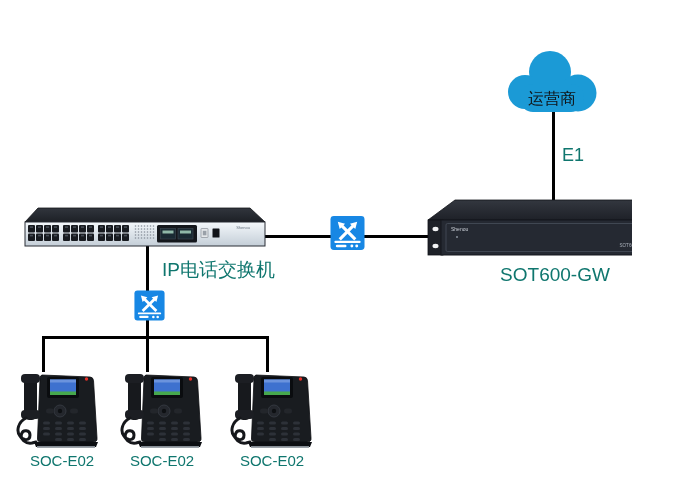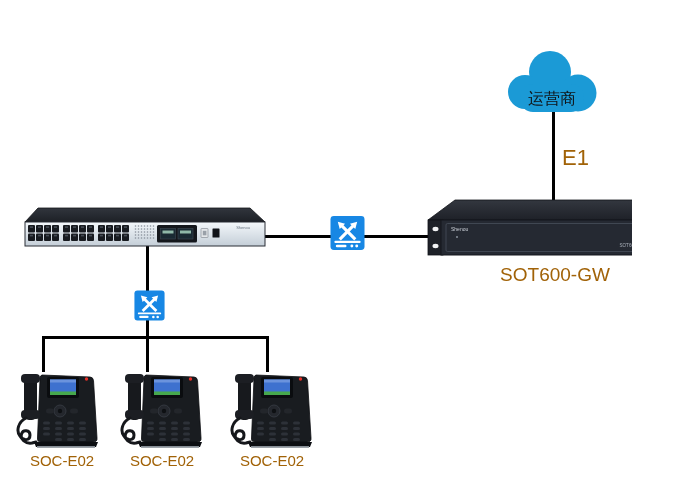--- a/index.html
+++ b/index.html
@@ -1,17 +1,17 @@
 <!DOCTYPE html>
 <html><head>
 <meta charset="utf-8">
 <style>
   html,body{margin:0;padding:0;background:#fff;}
   .canvas{position:relative;width:632px;height:500px;background:#ffffff;overflow:hidden;
-          font-family:"Liberation Sans",sans-serif;color:#a16207;}
+          font-family:"Liberation Sans",sans-serif;color:#0f766e;}
   .line{position:absolute;background:#000;}
   .lbl{position:absolute;white-space:nowrap;}
   .lbl-main{font-size:19px;}
   .lbl-small{font-size:15px;}
   .center{text-align:center;}
   svg{position:absolute;display:block;}
 </style>
 </head>
 <body>
 
@@ -29,21 +29,21 @@
   <svg style="left:506px;top:46px;" width="92" height="72" viewBox="0 0 92 72">
     <g fill="#1b9ad6">
       <circle cx="44" cy="26" r="21"></circle>
       <circle cx="19" cy="46" r="17"></circle>
       <circle cx="72" cy="47" r="18.5"></circle>
       <rect x="14" y="38" width="64" height="28" rx="13"></rect>
     </g>
     <text x="46" y="58" text-anchor="middle" font-size="16" fill="#101418">运营商</text>
   </svg>
 
-  <div class="lbl lbl-small" style="left:562px;top:145px;font-size:22px;">E1</div>
+  <div class="lbl lbl-small" style="left:562px;top:145px;font-size:18px;">E1</div>
 
   <svg style="left:425px;top:198px;" width="245" height="62" viewBox="0 0 245 62">
     <defs>
       <linearGradient id="gwtop" x1="0" y1="0" x2="0" y2="1">
         <stop offset="0" stop-color="#33373f"></stop>
           <stop offset="1" stop-color="#1e2128"></stop>
       </linearGradient>
     </defs>
     <polygon points="30,2 215,2 242,22 3,22" fill="url(#gwtop)" stroke="#13151a" stroke-width="0.8"></polygon>
     <rect x="3" y="22" width="15" height="35" fill="#1e2128" stroke="#101318" stroke-width="0.8"></rect>
@@ -115,20 +115,21 @@
       <rect x="138.5" y="23.5" width="15" height="10.5" fill="#1a2a33" stroke="#39434d" stroke-width="0.7"></rect>
       <rect x="156" y="23.5" width="15" height="10.5" fill="#1a2a33" stroke="#39434d" stroke-width="0.7"></rect>
       <rect x="140.5" y="25.5" width="11" height="3" fill="#8fb8a8"></rect>
       <rect x="158" y="25.5" width="11" height="3" fill="#8fb8a8"></rect>
     </g>
     <rect x="179" y="23.5" width="7" height="9" rx="0.6" fill="#e3e6e9" stroke="#7b828a" stroke-width="0.6"></rect>
     <rect x="180.8" y="25.8" width="3.6" height="4.5" fill="#99a0a8"></rect>
     <rect x="190.5" y="23.5" width="7" height="9" rx="0.6" fill="#101318"></rect>
     <text x="228" y="23.5" text-anchor="end" font-size="4" fill="#6b7682">Shenou</text>
   </svg>
+  <div class="lbl lbl-main" style="left:162px;top:257px;">IP电话交换机</div>
 
   <svg style="left:330px;top:215px;" width="35" height="36" viewBox="0 0 36 36">
     <rect x="0.5" y="0.5" width="35" height="35" rx="3.5" fill="#1787e4"></rect>
     <g stroke="#fff" stroke-width="3.2" fill="#fff">
       <path d="M10,24.5 L24,10.5"></path>
         <path d="M26,24.5 L12,10.5"></path>
       <polygon points="28,6.5 20.5,8.5 26,14" stroke="none"></polygon>
       <polygon points="8,6.5 15.5,8.5 10,14" stroke="none"></polygon>
     </g>
     <rect x="4.5" y="26" width="27" height="2.2" rx="1" fill="#fff"></rect>

